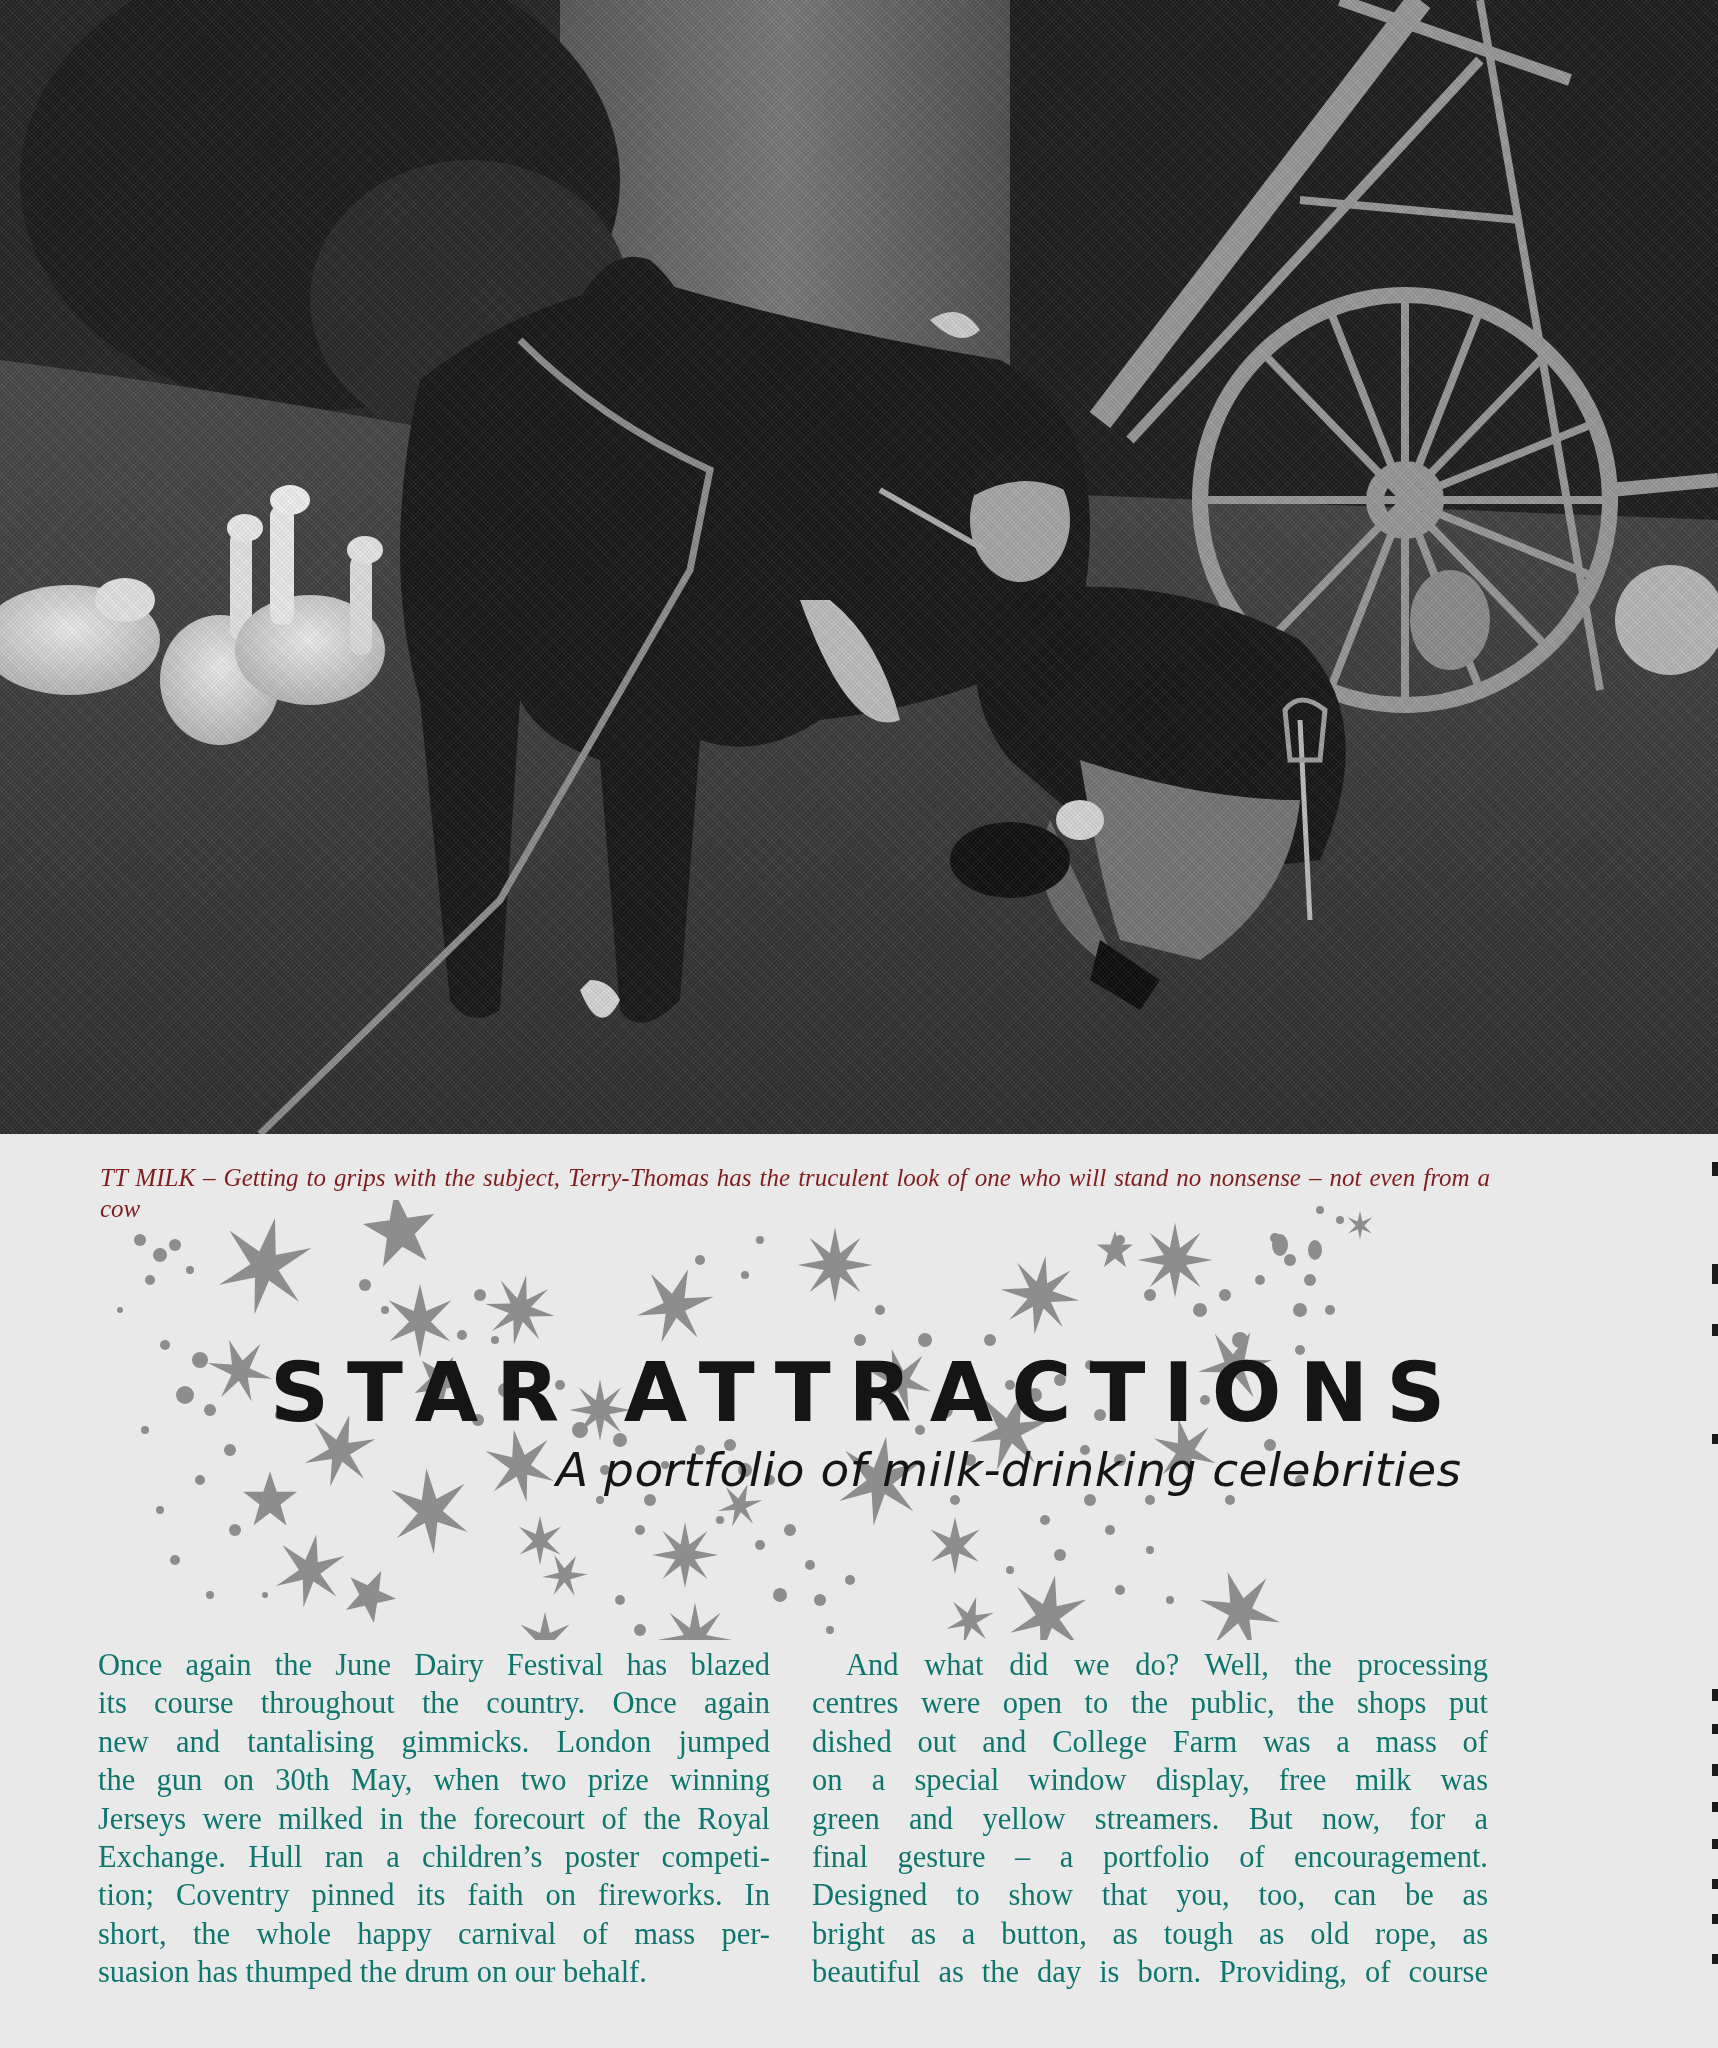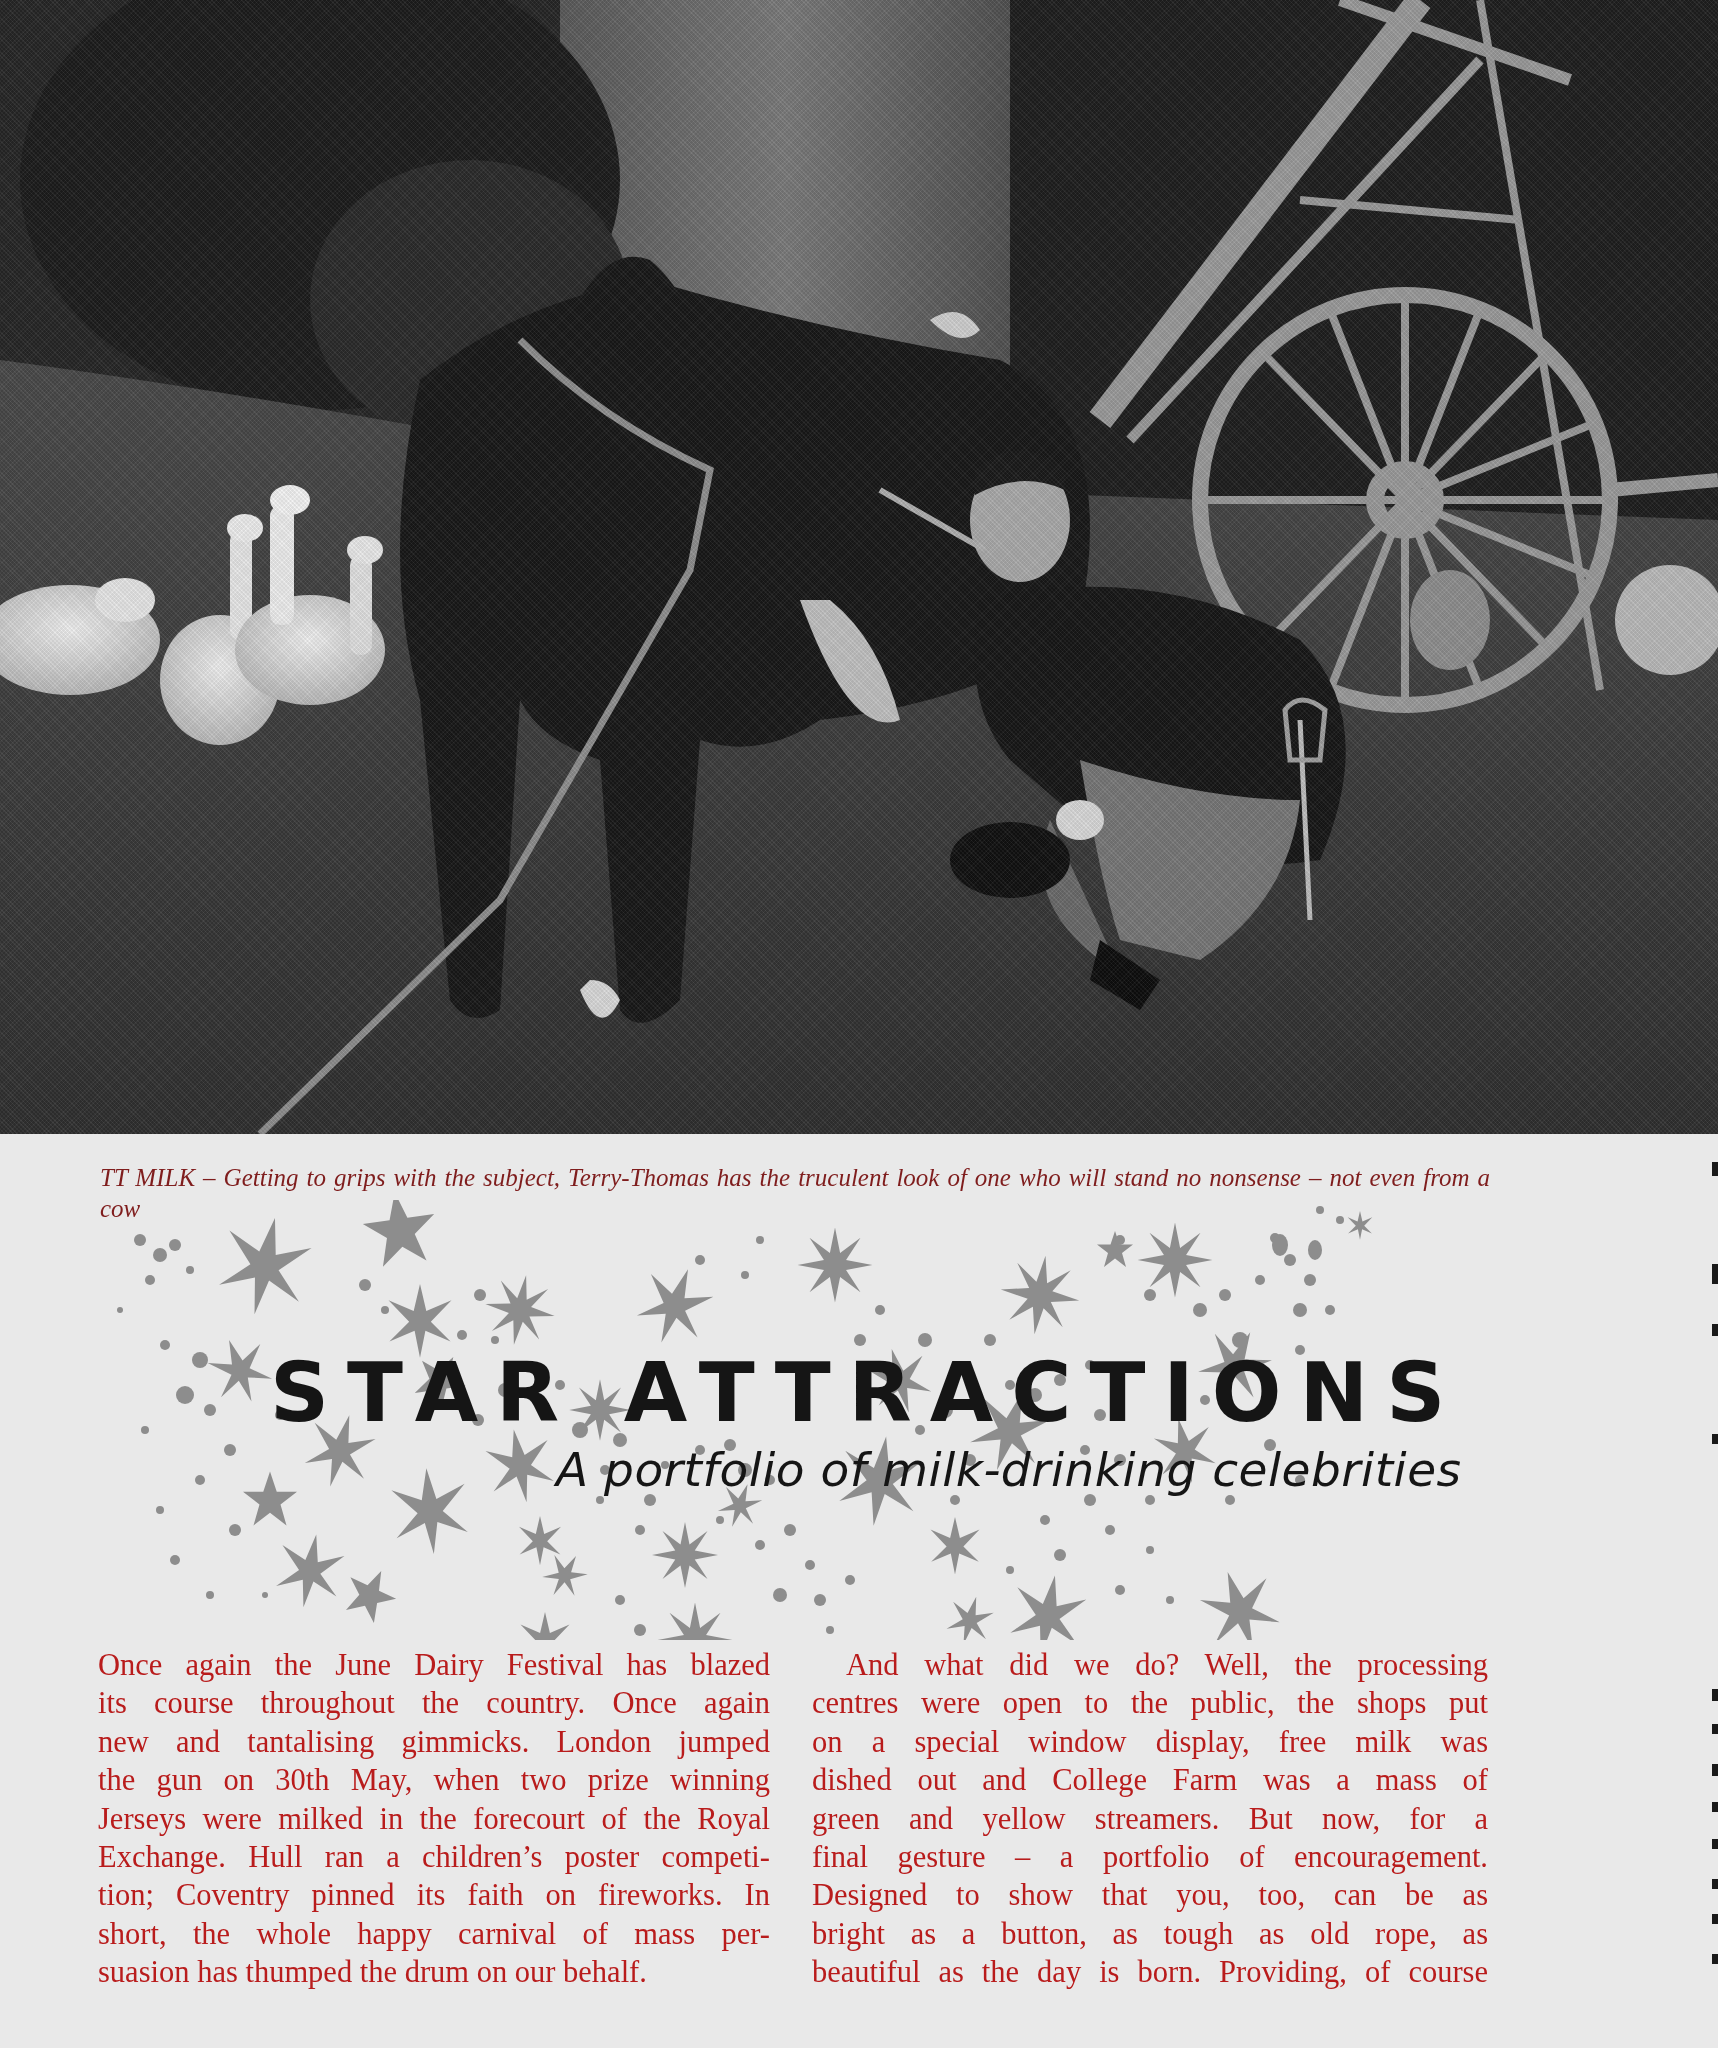--- a/index.html
+++ b/index.html
@@ -85,21 +85,21 @@
 
     
     .column {
       position: absolute;
       top: 1646px;
       width: 672px;
       font-family: "Liberation Serif", "DejaVu Serif", serif;
       font-size: 30.5px;
       line-height: 38.4px;
       text-align: justify;
-      color: #b91c1c;
+      color: #0f766e;
       z-index: 3;
     }
     .column.left  { left: 98px; }
     .column.right { left: 812px; width: 676px; }
     .column p { margin: 0; }
     .column.right p { text-indent: 34px; }
     .column .line { display: block; text-align: justify; text-align-last: justify; }
     .column .line.last { text-align-last: left; }
 
     
@@ -383,22 +383,22 @@
     <span class="line">tion; Coventry pinned its faith on fireworks. In</span>
     <span class="line">short, the whole happy carnival of mass per-</span>
     <span class="line last">suasion has thumped the drum on our behalf.</span>
   </p>
 </div>
 
 <div class="column right">
   <p style="text-indent:0;">
     <span class="line" style="padding-left:34px;">And what did we do? Well, the processing</span>
     <span class="line">centres were open to the public, the shops put</span>
+    <span class="line">dished out and College Farm was a mass of</span>
     <span class="line">on a special window display, free milk was</span>
-    <span class="line">dished out and College Farm was a mass of</span>
     <span class="line">green and yellow streamers. But now, for a</span>
     <span class="line">final gesture – a portfolio of encouragement.</span>
     <span class="line">Designed to show that you, too, can be as</span>
     <span class="line">bright as a button, as tough as old rope, as</span>
     <span class="line">beautiful as the day is born. Providing, of course</span>
   </p>
 </div>
 
 <div class="edge-marks">
   <span style="top:28px;height:14px;"></span>

